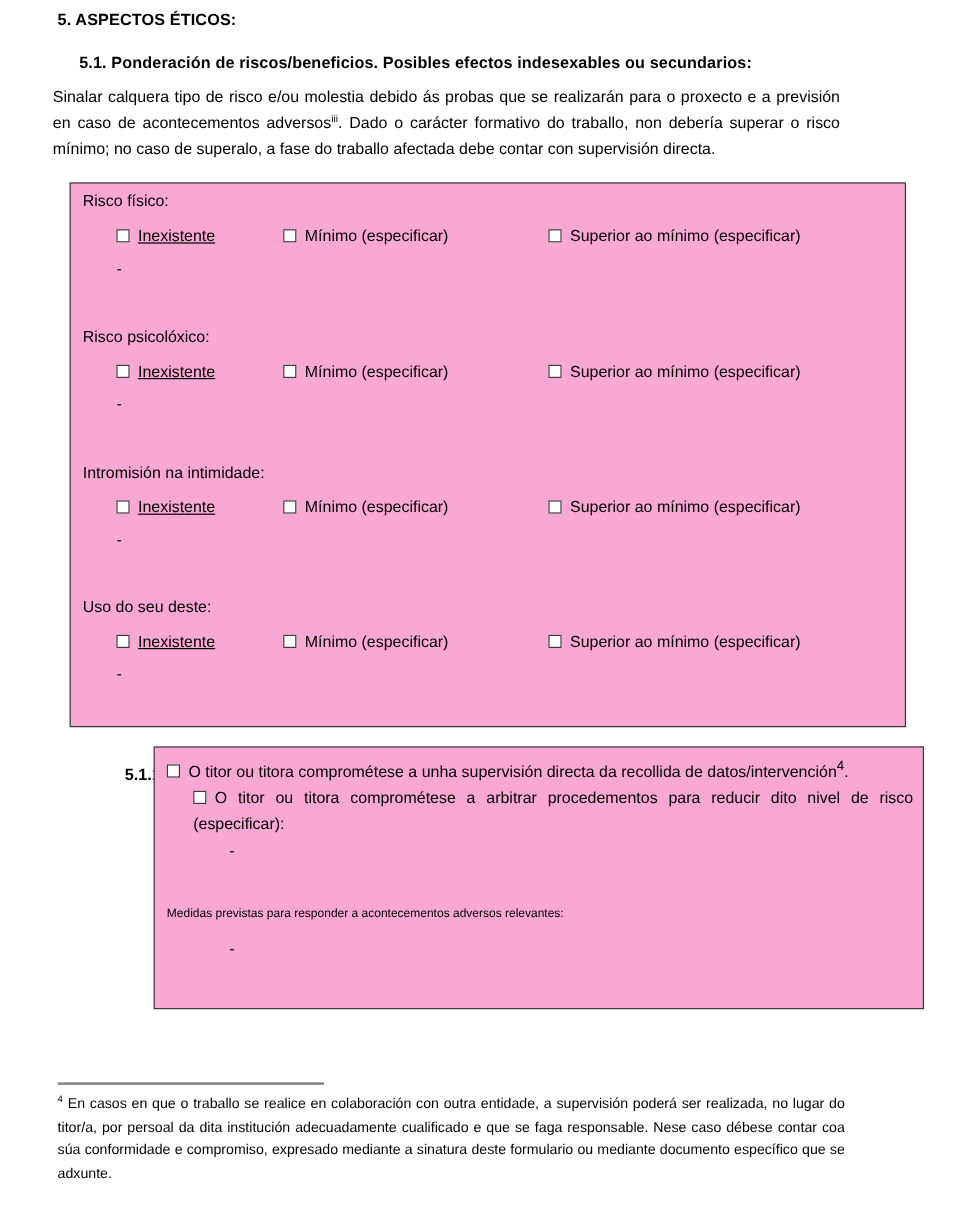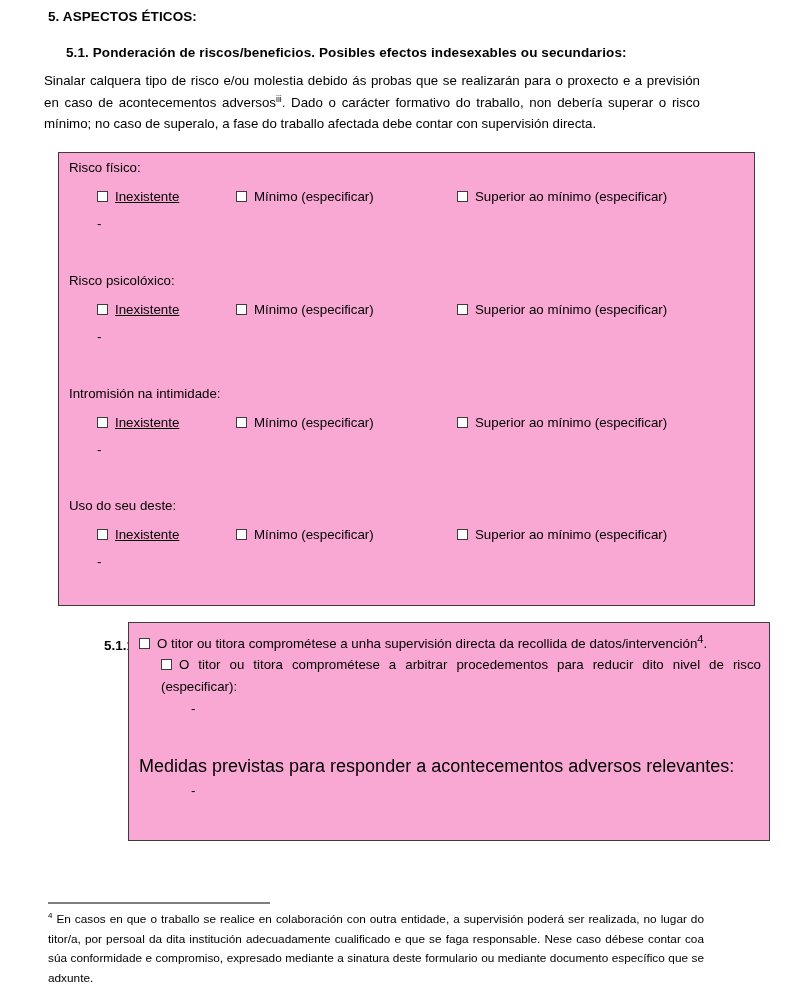--- a/index.html
+++ b/index.html
@@ -147,21 +147,21 @@
     height: 11px;
     border: 1px solid #3c3c3c;
     box-sizing: border-box;
     vertical-align: -1px;
     margin-right: 7px;
     background: #ffffff;
   }
   #sup-item-1 { top: 6px; }
   #sup-item-2 { top: 31px; padding-left: 22px; }
   #sup-dash-1 { position: absolute; left: 62px; top: 78px; font-size: 13.3px; }
-  #sup-measures { position: absolute; left: 10px; top: 133px; font-size: 18px; white-space: nowrap; }
+  #sup-measures { position: absolute; left: 10px; top: 133px; font-size: 10px; white-space: nowrap; }
   #sup-dash-2 { position: absolute; left: 62px; top: 160px; font-size: 13.3px; }
 
   
   #footnote-rule {
     position: absolute;
     left: 48px;
     top: 902px;
     width: 222px;
     height: 0;
     border-top: 2px solid #7f7f7f;

